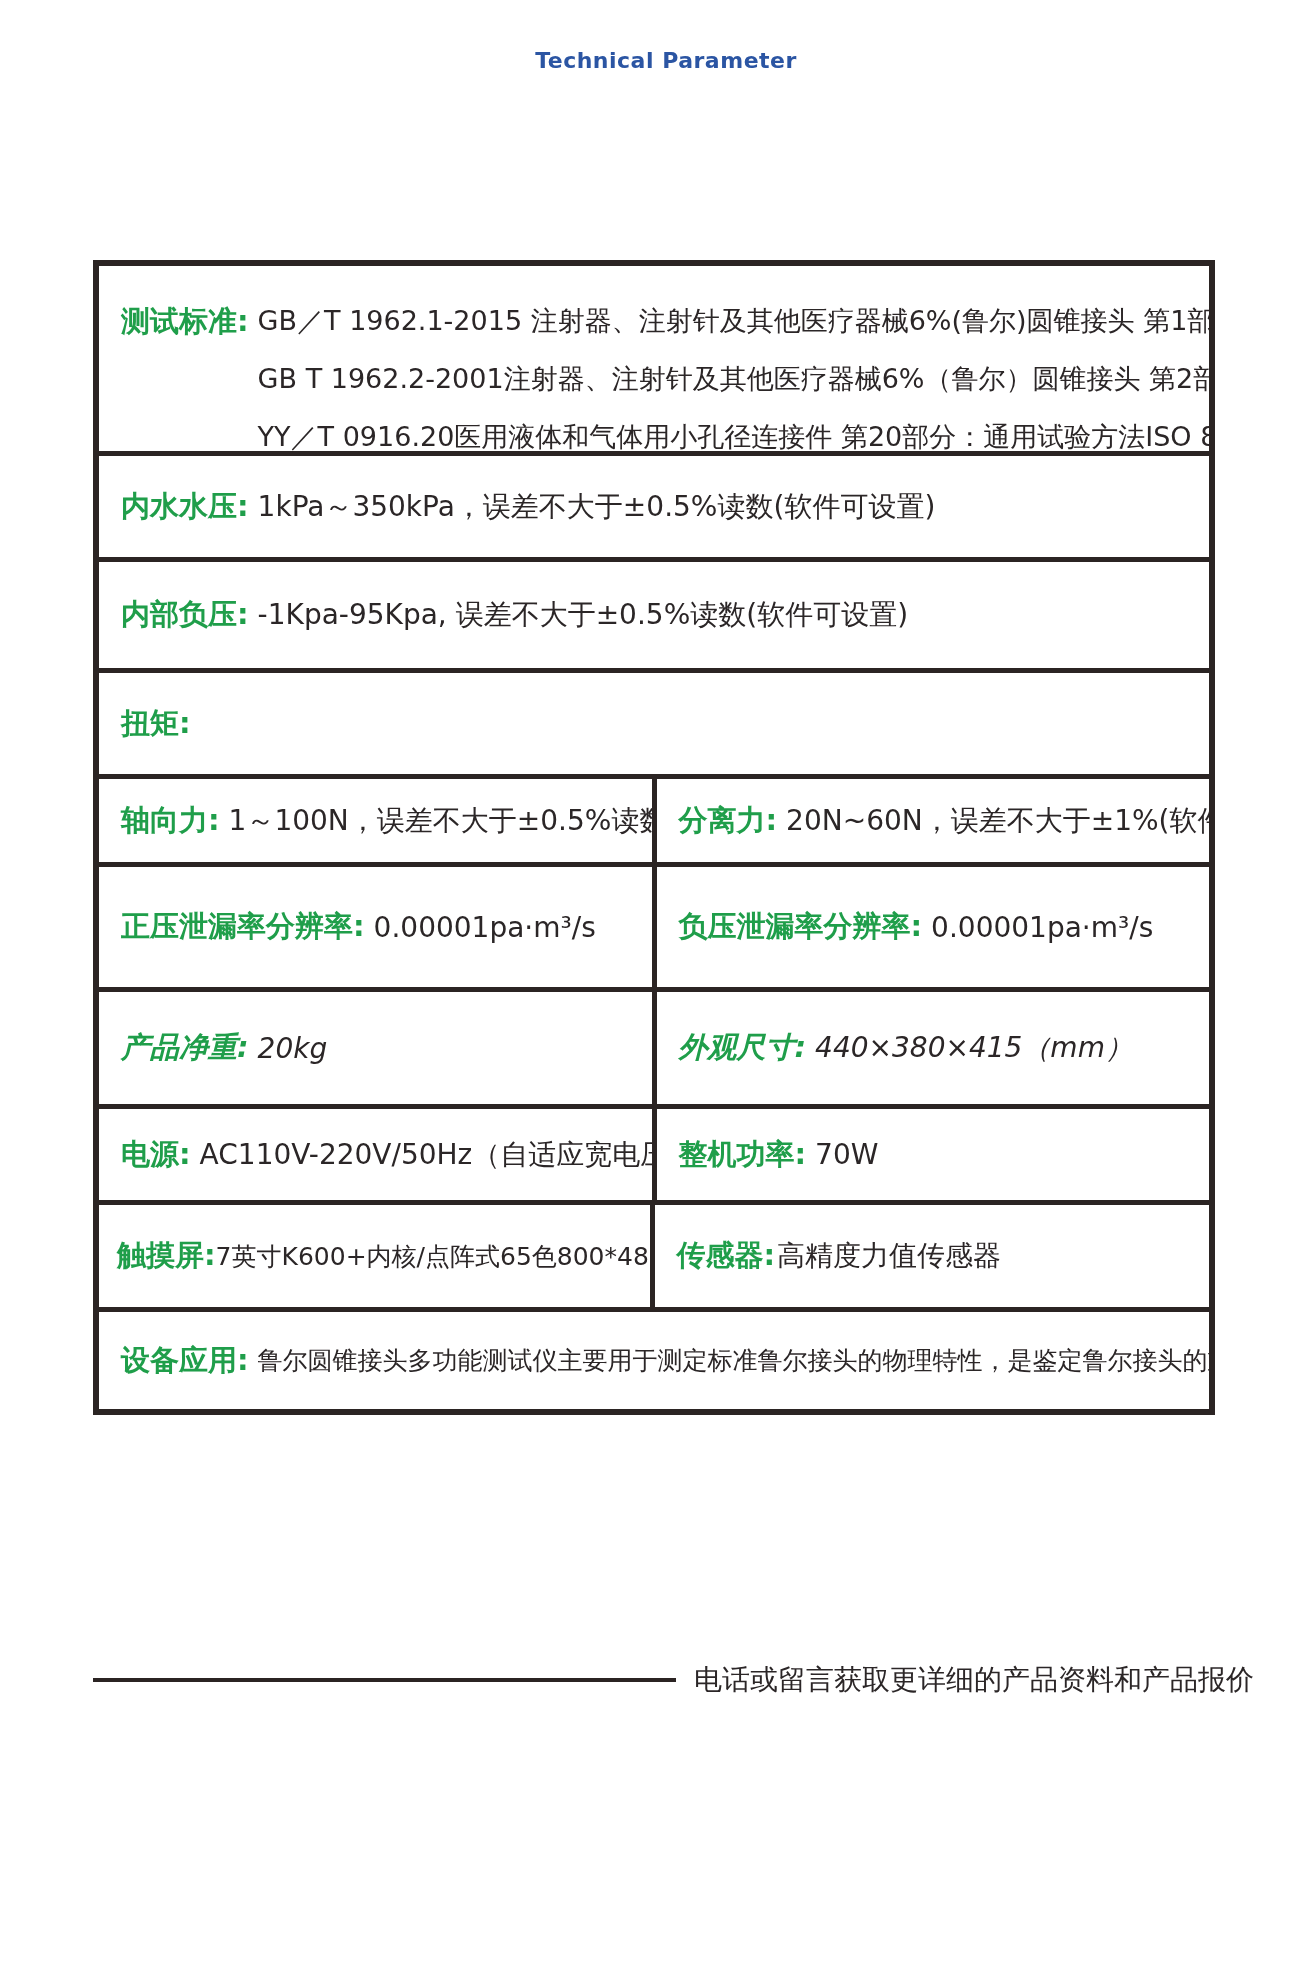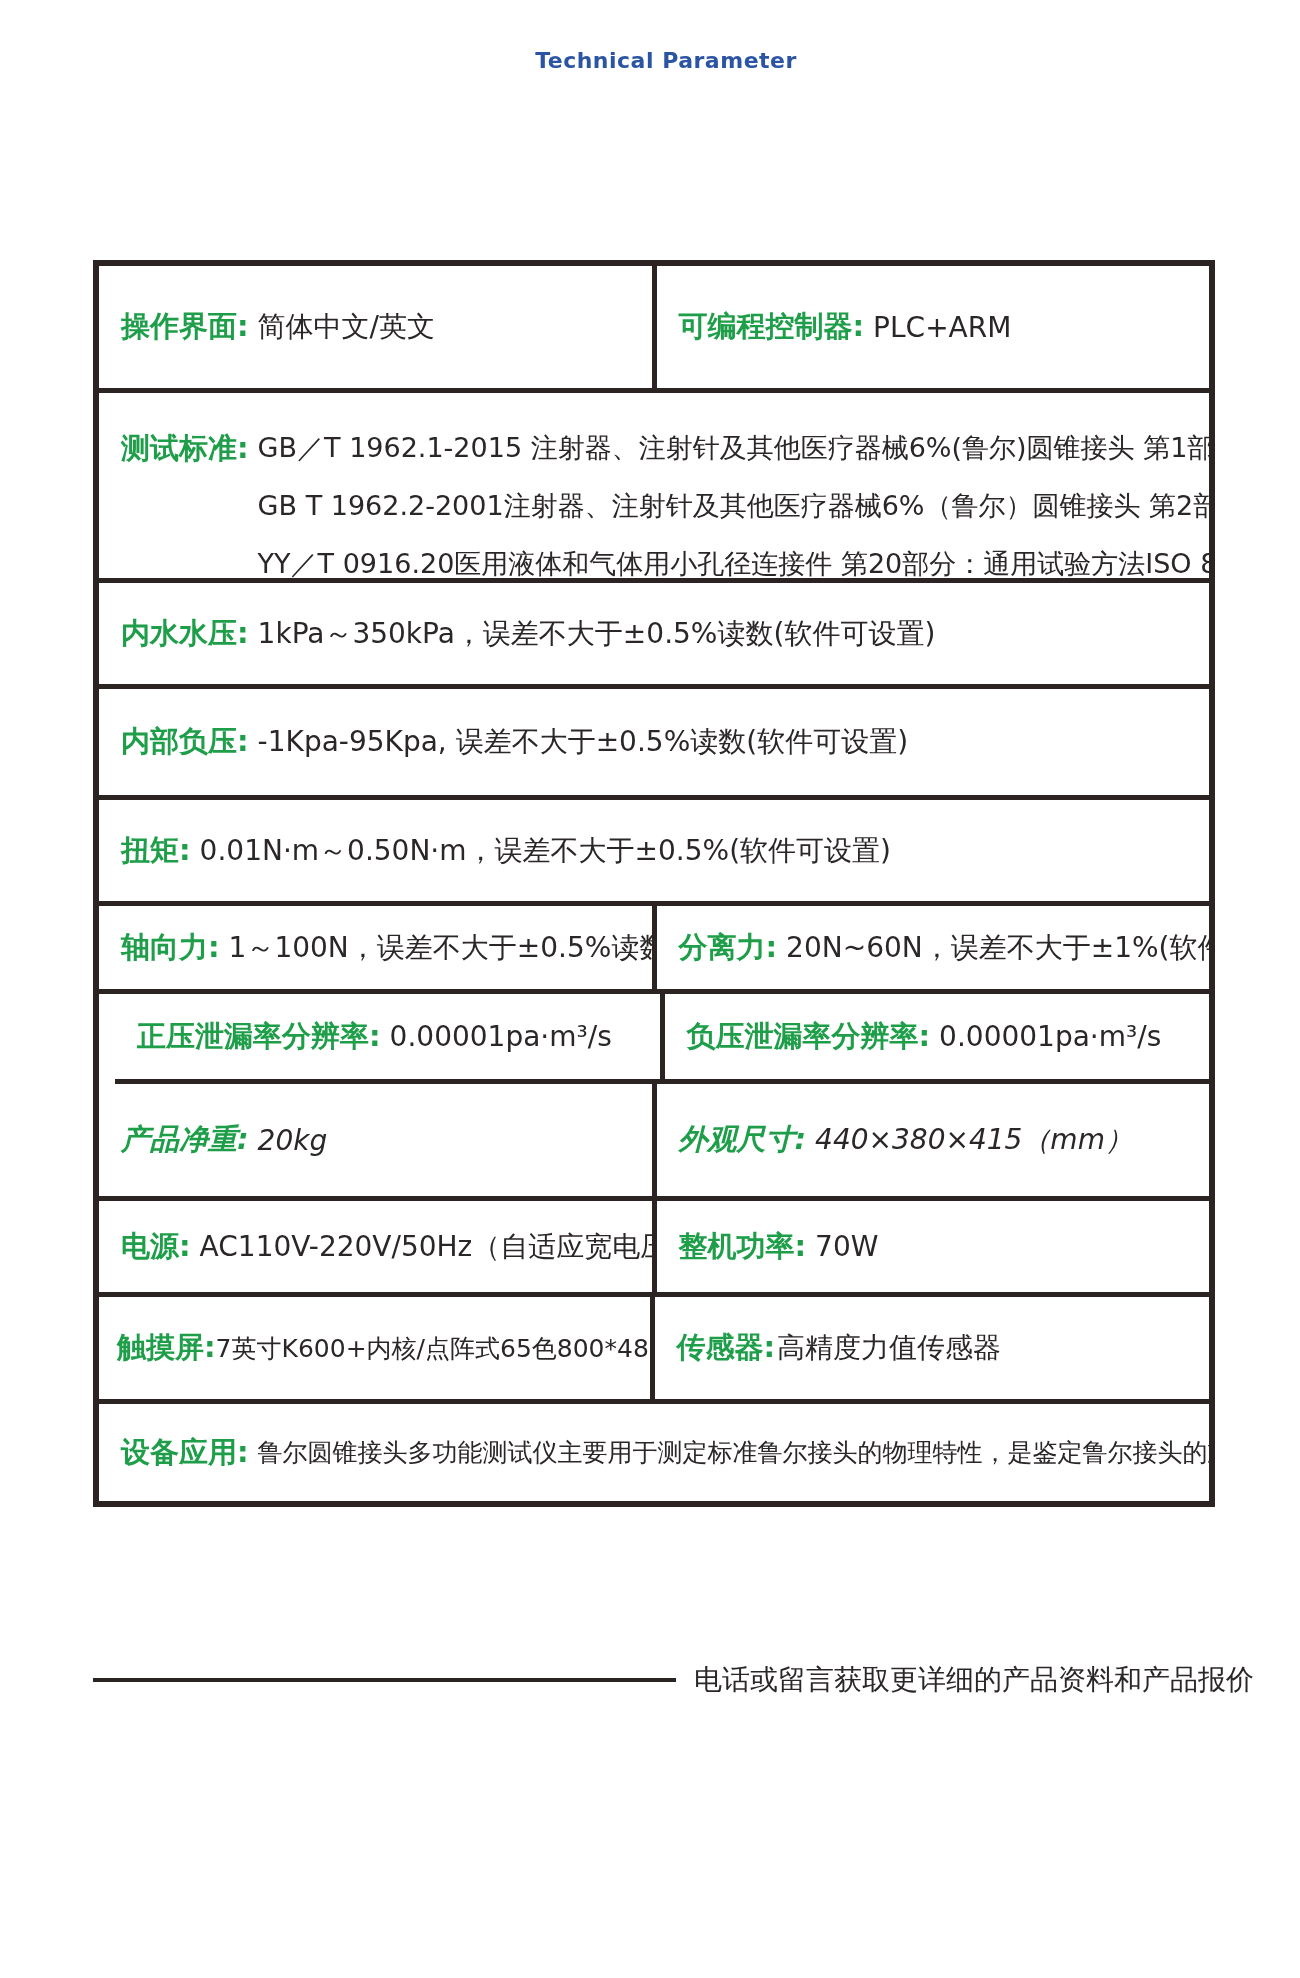--- a/index.html
+++ b/index.html
@@ -39,30 +39,20 @@
 </style>
 </head>
 <body>
 
 <div class="header">
   <div class="subtitle">Technical Parameter</div>
 </div>
 
 <div class="spec-table">
 
-  <div class="row" style="height:127px;">
-    <div class="cell has-divider">
-      <span class="lbl">操作界面:</span>
-      <span class="val">简体中文/英文</span>
-    </div>
-    <div class="cell">
-      <span class="lbl">可编程控制器:</span>
-      <span class="val">PLC+ARM</span>
-    </div>
-  </div>
 
   <div class="row" style="height:190px;">
     <div class="cell multiline">
       <span class="lbl">测试标准:</span>
       <div class="lines">
         <div class="line">GB／T 1962.1-2015 注射器、注射针及其他医疗器械6%(鲁尔)圆锥接头 第1部分：通用要求</div>
         <div class="line">GB T 1962.2-2001注射器、注射针及其他医疗器械6%（鲁尔）圆锥接头 第2部分 锁定接头</div>
         <div class="line">YY／T 0916.20医用液体和气体用小孔径连接件 第20部分：通用试验方法ISO 80369 -1～20</div>
       </div>
     </div>
@@ -78,36 +68,35 @@
   <div class="row" style="height:111px;">
     <div class="cell">
       <span class="lbl">内部负压:</span>
       <span class="val">-1Kpa-95Kpa, 误差不大于±0.5%读数(软件可设置)</span>
     </div>
   </div>
 
   <div class="row" style="height:106px;">
     <div class="cell">
       <span class="lbl">扭矩:</span>
-      <span class="val">0.01N·m～0.50N·m，误差不大于±0.5%(软件可设置)</span>
     </div>
   </div>
 
   <div class="row" style="height:88px;">
     <div class="cell has-divider">
       <span class="lbl">轴向力:</span>
       <span class="val">1～100N，误差不大于±0.5%读数</span>
     </div>
     <div class="cell">
       <span class="lbl">分离力:</span>
       <span class="val">20N~60N，误差不大于±1%(软件可设置)</span>
     </div>
   </div>
 
-  <div class="row" style="height:90px;margin-left:16px;">
+  <div class="row" style="height:125px;">
     <div class="cell has-divider">
       <span class="lbl">正压泄漏率分辨率:</span>
       <span class="val">0.00001pa·m³/s</span>
     </div>
     <div class="cell">
       <span class="lbl">负压泄漏率分辨率:</span>
       <span class="val">0.00001pa·m³/s</span>
     </div>
   </div>
 

